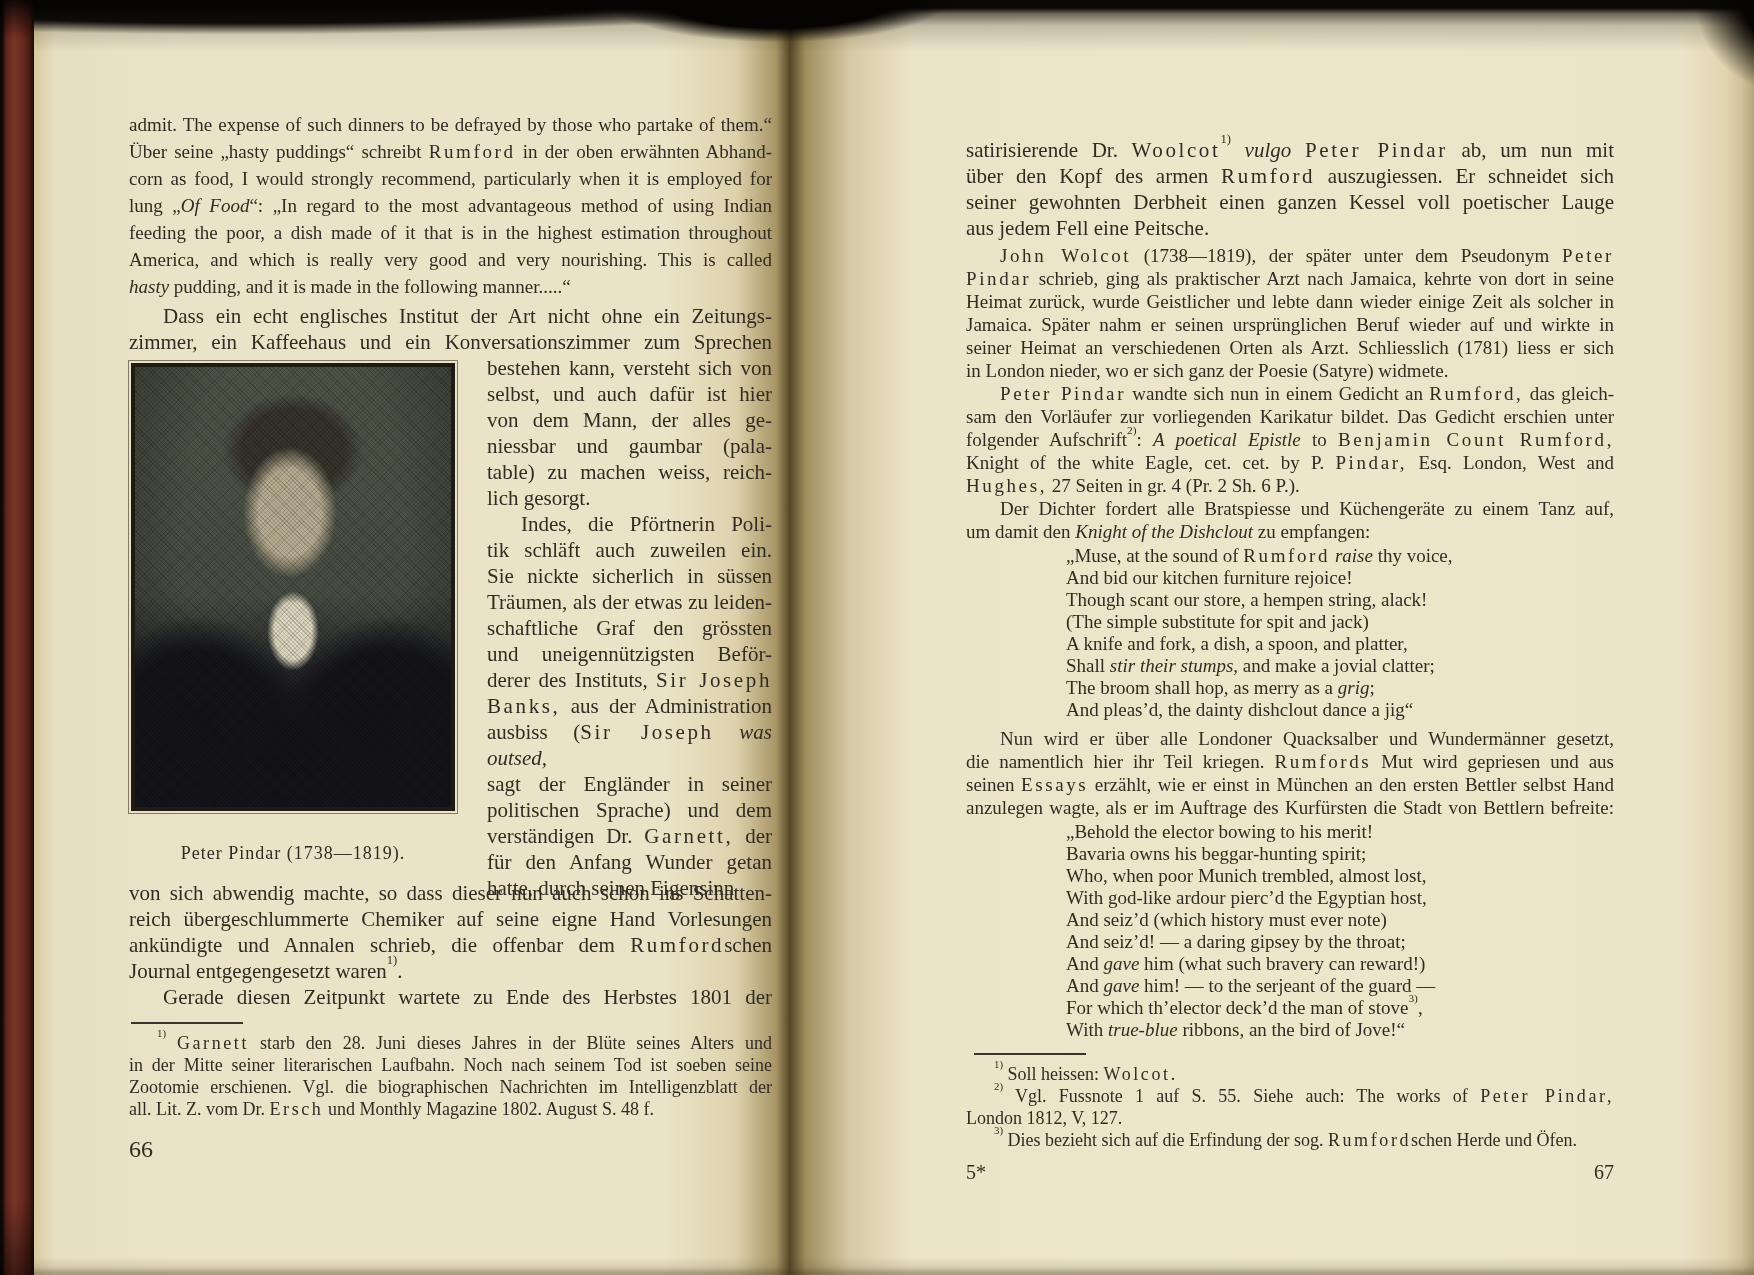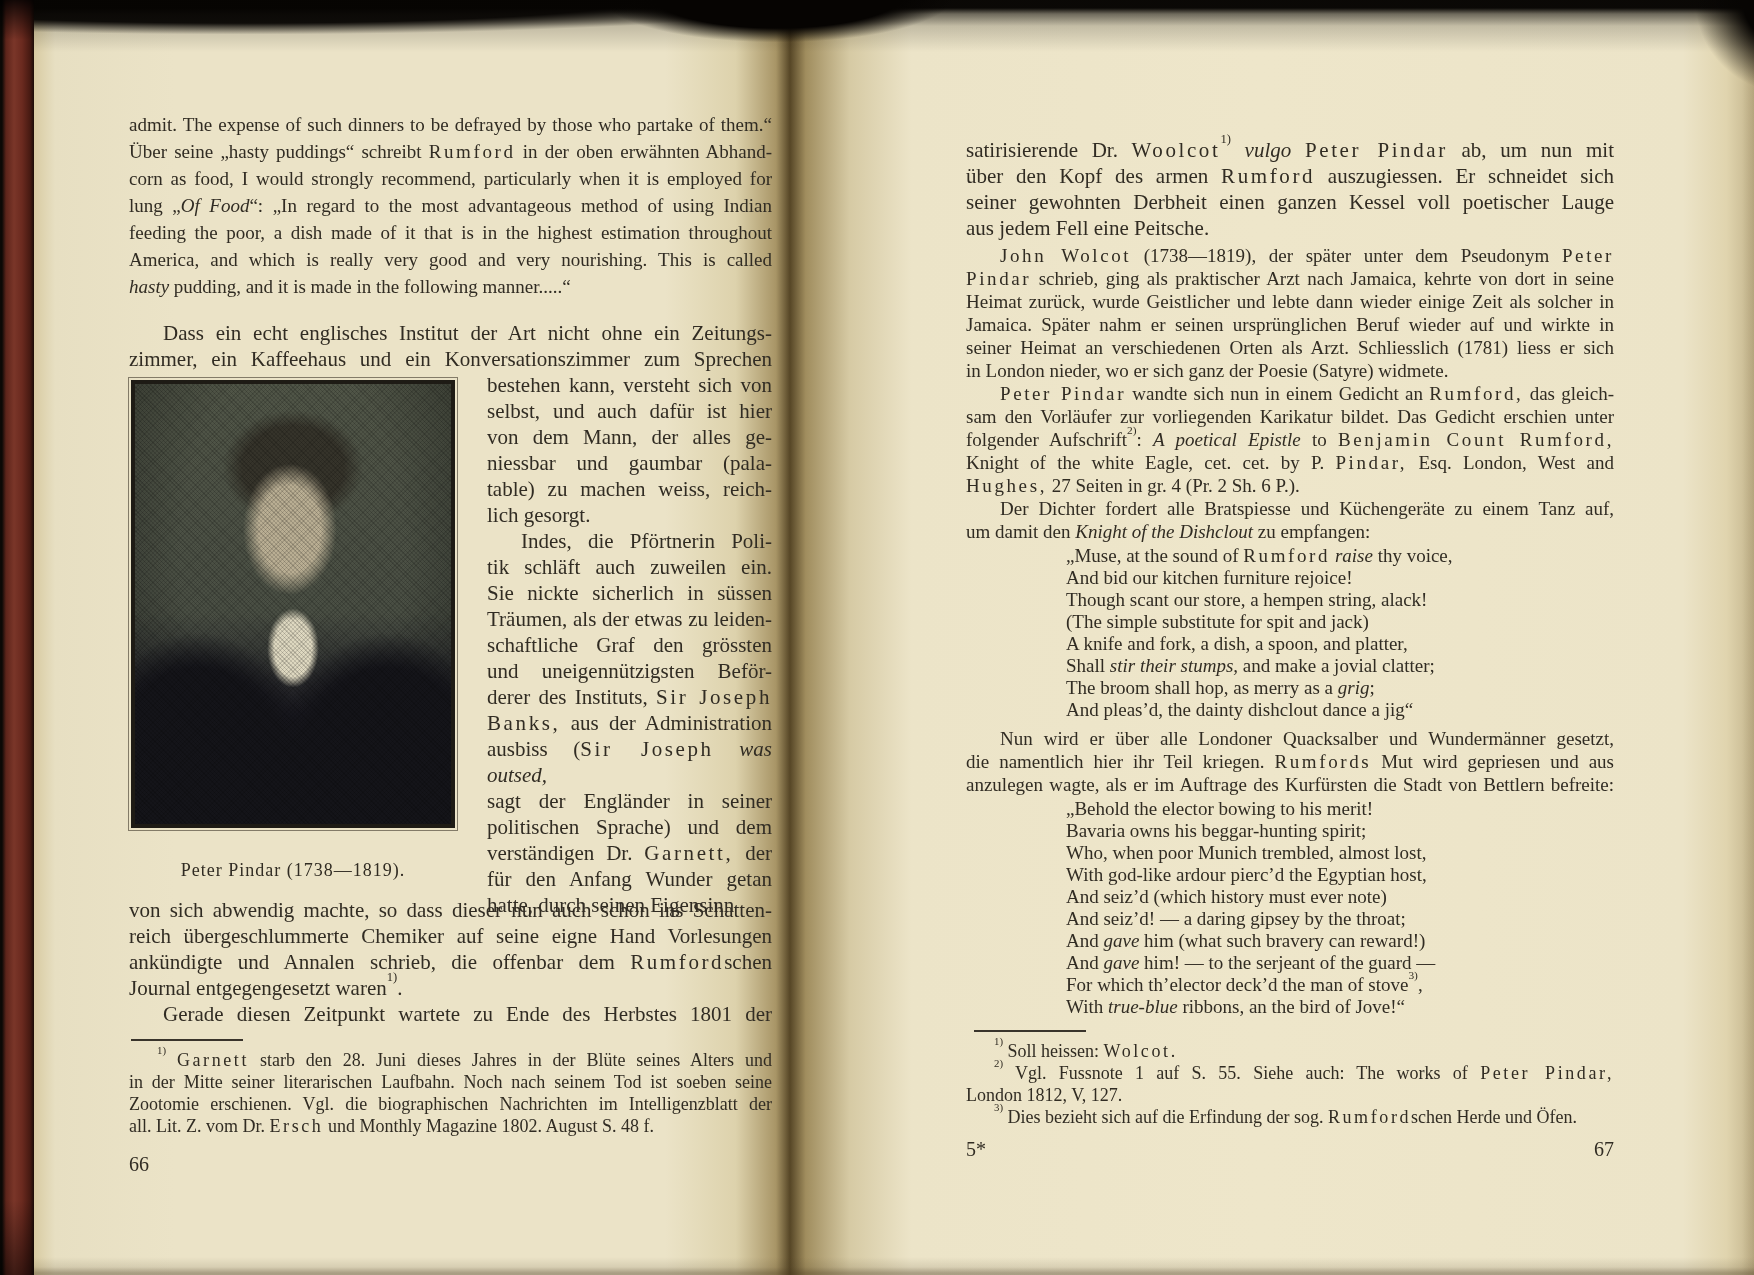--- a/index.html
+++ b/index.html
@@ -32,41 +32,41 @@
   .t-big{font-size:21px;line-height:26px;}
   .t-med{font-size:19px;line-height:23px;}
   .t-foot{font-size:18px;line-height:22px;}
   .tl{text-align:justify;text-align-last:justify;}
   .tl.left{text-align-last:left;}
   .tl.ind{text-indent:34px;}
   .t-foot .tl.ind{text-indent:28px;}
   .sp{letter-spacing:2.6px;}
   .i{font-style:italic;}
   sup{font-size:60%;line-height:0;position:relative;top:-.45em;letter-spacing:0;}
-  .blockA{margin-top:20px;}
+  .blockA{margin-top:3px;}
   .wrap-row{position:relative;height:525px;}
   .portrait{position:absolute;left:2px;top:8px;margin:0;width:324px;}
   .engraving{width:316px;height:440px;border:4px solid #1e1b15;outline:1px solid rgba(45,38,26,.55);outline-offset:2px;
     background:
       repeating-linear-gradient(45deg,rgba(0,0,0,.16) 0 1px,rgba(0,0,0,0) 1px 3px),
       repeating-linear-gradient(-45deg,rgba(0,0,0,.12) 0 1px,rgba(0,0,0,0) 1px 3px),
       radial-gradient(ellipse 34px 52px at 50% 60%,#ded8c0 0 55%,rgba(222,216,192,0) 76%),
       radial-gradient(ellipse 60px 84px at 49% 33%,#b9ae93 0 52%,rgba(185,174,147,0) 78%),
       radial-gradient(ellipse 88px 72px at 50% 19%,#35332a 0 58%,rgba(53,51,42,0) 80%),
       radial-gradient(ellipse 150px 210px at 20% 97%,#141419 0 68%,rgba(20,20,25,0) 85%),
       radial-gradient(ellipse 150px 210px at 80% 97%,#141419 0 68%,rgba(20,20,25,0) 85%),
       linear-gradient(180deg,rgba(0,0,0,0) 52%,#191820 76%),
       radial-gradient(ellipse at 50% 38%,rgba(0,0,0,0) 50%,rgba(0,0,0,.38) 100%),
       linear-gradient(#505547,#434840);}
   .caption{margin-top:32px;text-align:center;font-size:18px;letter-spacing:1px;}
   .narrow{margin-left:358px;width:285px;}
   .cont{margin-top:0;}
   .fnrule{width:112px;border-top:2px solid #39342b;margin:12px 0 8px 2px;}
   .fnrule-r{margin-left:8px;}
-  .pagenum{margin-top:16px;font-size:20px;}
+  .pagenum{margin-top:16px;font-size:24px;}
   .poem{margin-left:100px;margin-top:2px;font-size:19px;line-height:22px;}
   .poem .tl{text-align:left;text-align-last:left;}
   .gap6{margin-top:6px;}
   .gap3{margin-top:3px;}
   .bottomrow{display:flex;justify-content:space-between;align-items:baseline;margin-top:10px;font-size:20px;}
 </style>
 </head>
 <body>
 
 <div class="scene">
@@ -166,20 +166,21 @@
           <div class="tl left"><span>Though scant our store, a hempen string, alack!</span></div>
           <div class="tl left"><span>(The simple substitute for spit and jack)</span></div>
           <div class="tl left"><span>A knife and fork, a dish, a spoon, and platter,</span></div>
           <div class="tl left"><span>Shall </span><span class="i">stir their stumps,</span><span> and make a jovial clatter;</span></div>
           <div class="tl left"><span>The broom shall hop, as merry as a </span><span class="i">grig</span><span>;</span></div>
           <div class="tl left"><span>And pleas’d, the dainty dishclout dance a jig“</span></div>
         </div>
       <div class="t-med gap6">
           <div class="tl ind"><span>Nun wird er über alle Londoner Quacksalber und Wundermänner gesetzt,</span></div>
           <div class="tl"><span>die namentlich hier ihr Teil kriegen. </span><span class="sp">Rumfords</span><span> Mut wird gepriesen und aus</span></div>
+          <div class="tl"><span>seinen </span><span class="sp">Essays</span><span> erzählt, wie er einst in München an den ersten Bettler selbst Hand</span></div>
           <div class="tl"><span>anzulegen wagte, als er im Auftrage des Kurfürsten die Stadt von Bettlern befreite:</span></div>
         </div>
       <div class="poem">
           <div class="tl left"><span>„Behold the elector bowing to his merit!</span></div>
           <div class="tl left"><span>Bavaria owns his beggar-hunting spirit;</span></div>
           <div class="tl left"><span>Who, when poor Munich trembled, almost lost,</span></div>
           <div class="tl left"><span>With god-like ardour pierc’d the Egyptian host,</span></div>
           <div class="tl left"><span>And seiz’d (which history must ever note)</span></div>
           <div class="tl left"><span>And seiz’d! — a daring gipsey by the throat;</span></div>
           <div class="tl left"><span>And </span><span class="i">gave</span><span> him (what such bravery can reward!)</span></div>

